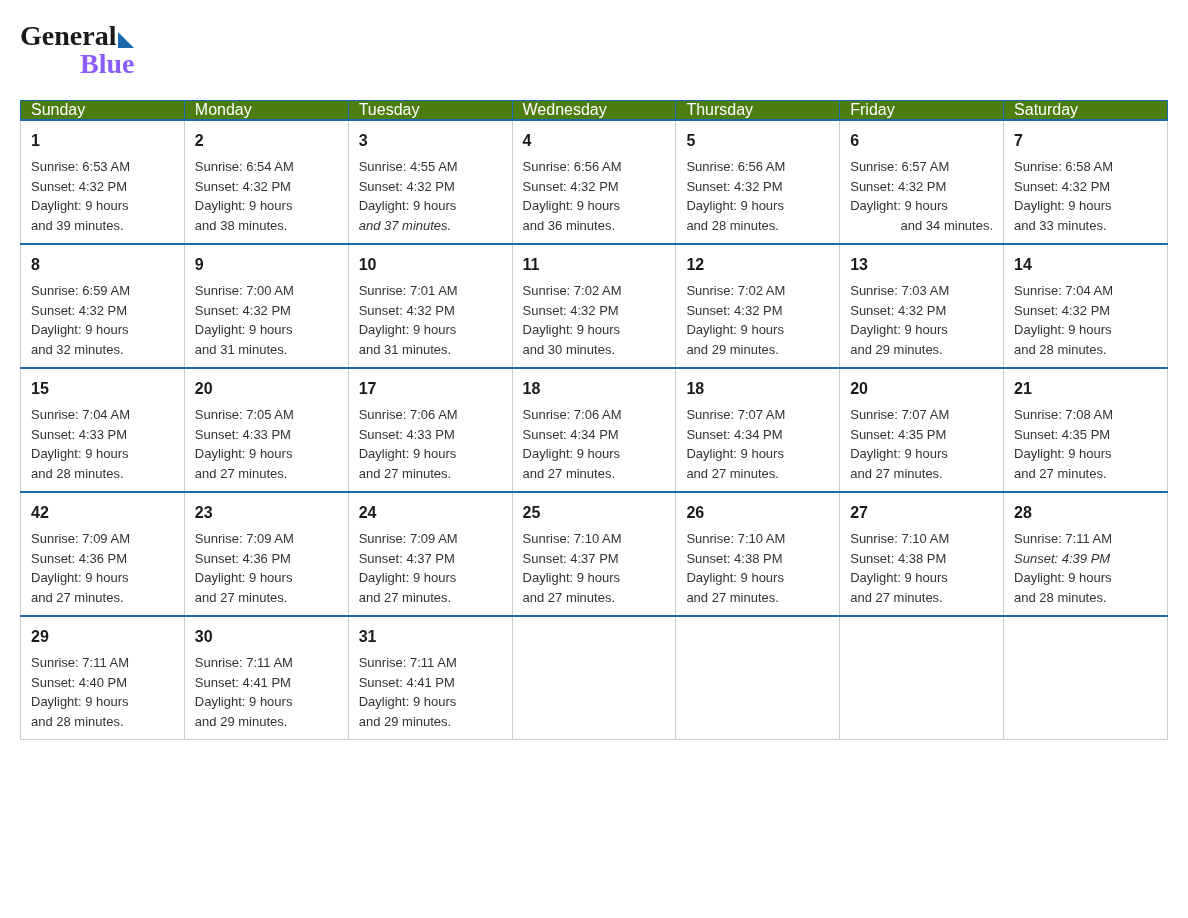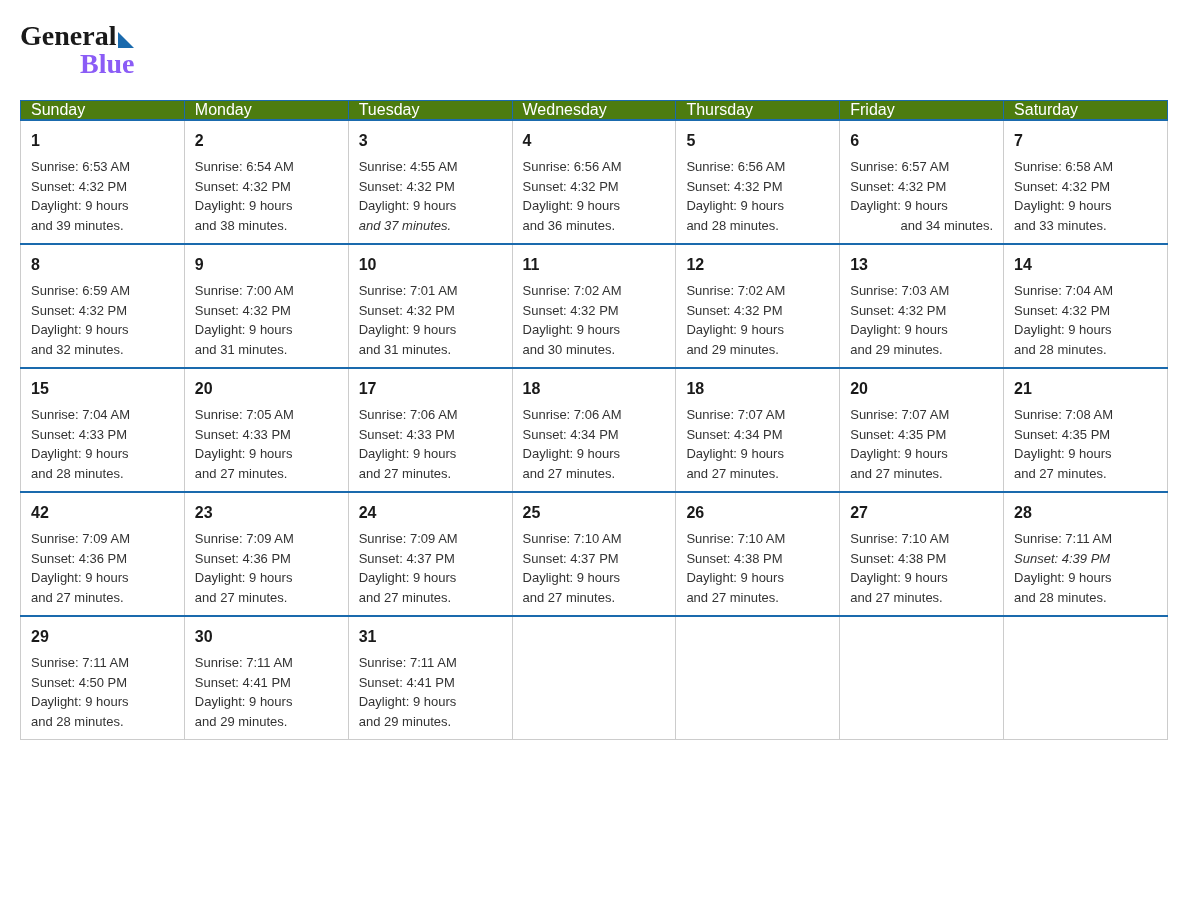--- a/index.html
+++ b/index.html
@@ -346,21 +346,21 @@
           <span style="display: block;">Sunrise: 7:11 AM</span>
           <span style="display: block; font-style: italic;">Sunset: 4:39 PM</span>
           <span style="display: block;">Daylight: 9 hours</span>
           <span style="display: block;">and 28 minutes.</span>
         </td>
       </tr>
       <tr class="week-row">
         <td>
           <span class="day-number">29</span>
           <span style="display: block;">Sunrise: 7:11 AM</span>
-          <span style="display: block;">Sunset: 4:50 PM</span>
+          <span style="display: block;">Sunset: 4:40 PM</span>
           <span style="display: block;">Daylight: 9 hours</span>
           <span style="display: block;">and 28 minutes.</span>
         </td>
         <td>
           <span class="day-number">30</span>
           <span style="display: block;">Sunrise: 7:11 AM</span>
           <span style="display: block;">Sunset: 4:41 PM</span>
           <span style="display: block;">Daylight: 9 hours</span>
           <span style="display: block;">and 29 minutes.</span>
         </td>

